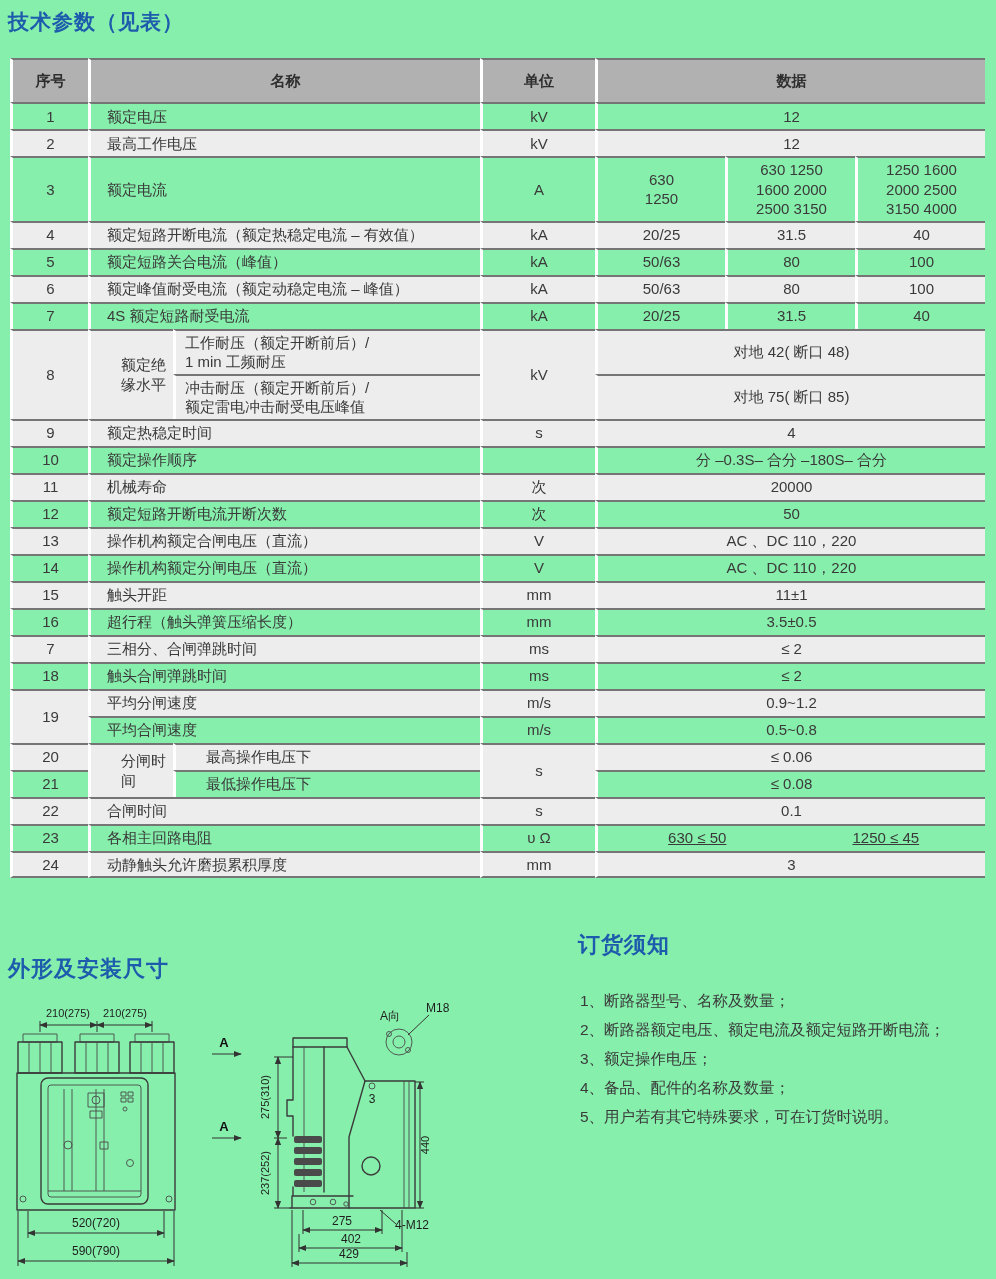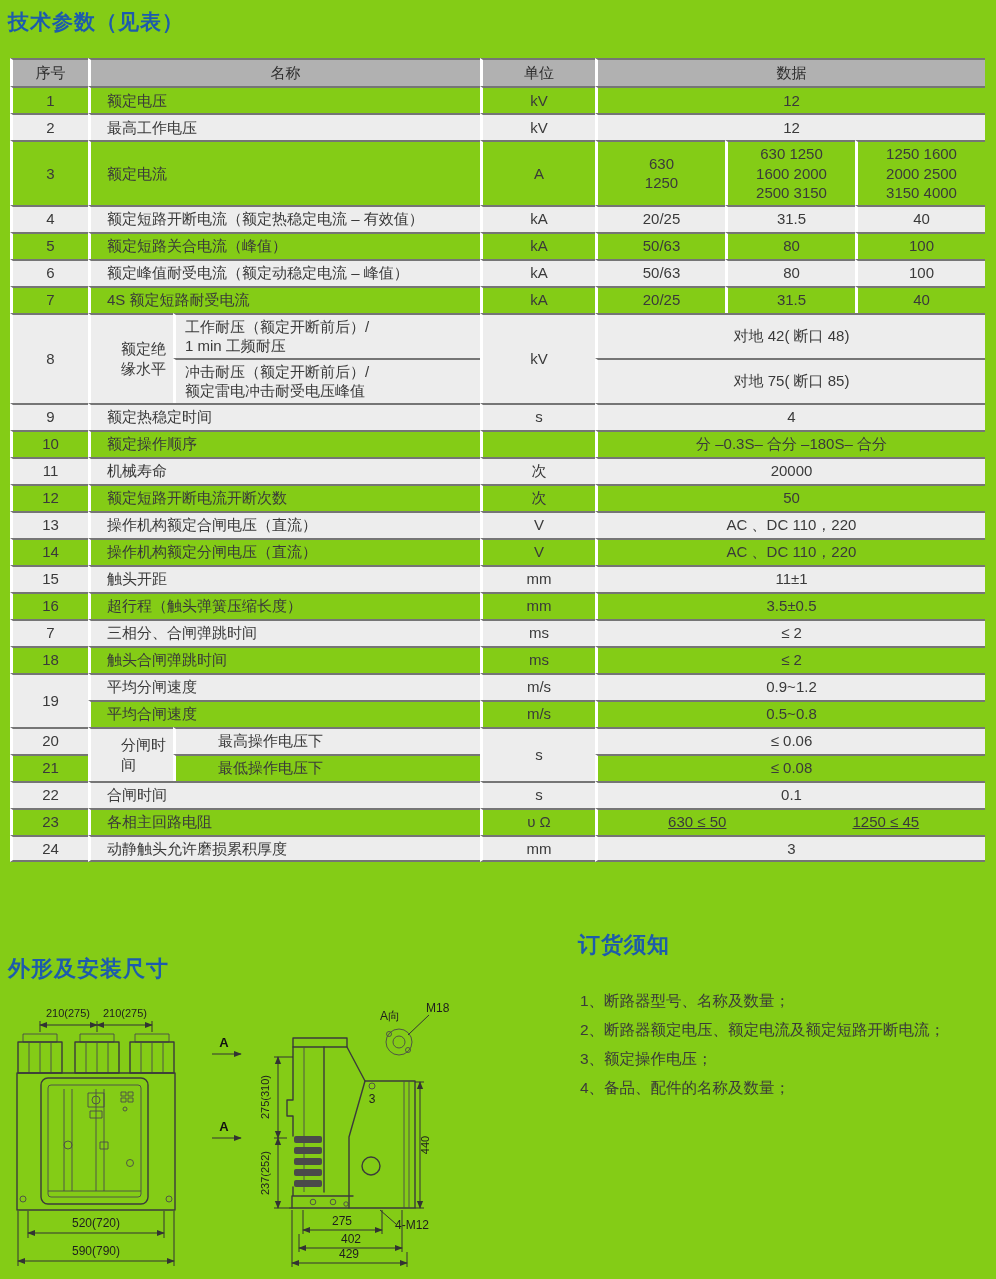--- a/index.html
+++ b/index.html
@@ -1,39 +1,39 @@
 <!DOCTYPE html>
 <html><head>
 <meta charset="utf-8">
 <style>
   * { margin:0; padding:0; box-sizing:border-box; }
   html,body { background:#fff; }
   body { font-family:"Liberation Sans", sans-serif; }
-  .page { position:relative; width:996px; height:1279px; background:#84cc16; overflow:hidden; }
+  .page { position:relative; width:996px; height:1279px; background:#86efac; overflow:hidden; }
 
   .sec-title { position:absolute; font-weight:bold; color:#1d5bac; font-size:22px; letter-spacing:1px; }
   #tech-title { left:8px; top:8px; font-size:21px; }
   #outline-title { left:8px; top:930px;margin-top:24px; }
   #order-title { left:578px; top:930px; }
 
   
   table.spec { position:absolute; left:10px; top:58px; width:975px;
     border-collapse:separate; border-spacing:0; table-layout:fixed;
     font-size:15px; color:#3a3a3a; }
   .spec th, .spec td { border-top:2px solid #757575; border-left:3px solid #ffffff;
     text-align:center; vertical-align:middle; padding:2px 5px; line-height:1.3;
     background:transparent; overflow:hidden; }
   .spec thead tr { background:#b1b1b1; }
-  .spec thead th { font-weight:normal; color:#2e2e2e; height:28px; }
+  .spec thead th { font-weight:bold; color:#2e2e2e; height:44px; }
   .spec tbody td { height:27px; }
   .spec tr.g { background:#ededed; }
   .spec tr.last td { border-bottom:2px solid #757575; }
   .spec td.name { text-align:left; padding-left:16px; }
   .spec td.sub { text-align:left; padding-left:9px; }
-  .spec td.ind { text-align:left; padding-left:42px; }
+  .spec td.ind { text-align:left; padding-left:30px; }
   .spec td.nameA { text-align:left; padding-left:30px; }
   .spec tr.tall td { height:60px; }
   .spec tr.r8 td { height:45px; }
   .pre { white-space:pre-line; }
   .halves { display:flex; width:100%;text-decoration:underline; }
   .halves > span { flex:1 1 50%; text-align:center; }
 
   
   .order-list { position:absolute; left:580px; top:986px; width:400px;
     font-size:15.5px; color:#3a3a3a; line-height:29px; }
@@ -255,20 +255,21 @@
   </table>
 
   <div class="sec-title" id="outline-title">外形及安装尺寸</div>
   <div class="sec-title" id="order-title">订货须知</div>
 
   <div class="order-list">
     <div>1、断路器型号、名称及数量；</div>
     <div>2、断路器额定电压、额定电流及额定短路开断电流；</div>
     <div>3、额定操作电压；</div>
     <div>4、备品、配件的名称及数量；</div>
+    <div>5、用户若有其它特殊要求，可在订货时说明。</div>
   </div>
 
   <svg class="draw" width="545" height="294" viewBox="0 0 545 294">
     <defs>
       <marker id="mA" viewBox="0 0 10 10" refX="9" refY="5" markerWidth="8" markerHeight="8" orient="auto-start-reverse">
         <path d="M0,1 L10,5 L0,9 z" fill="#333"></path>
       </marker>
     </defs>
 
     <g>

